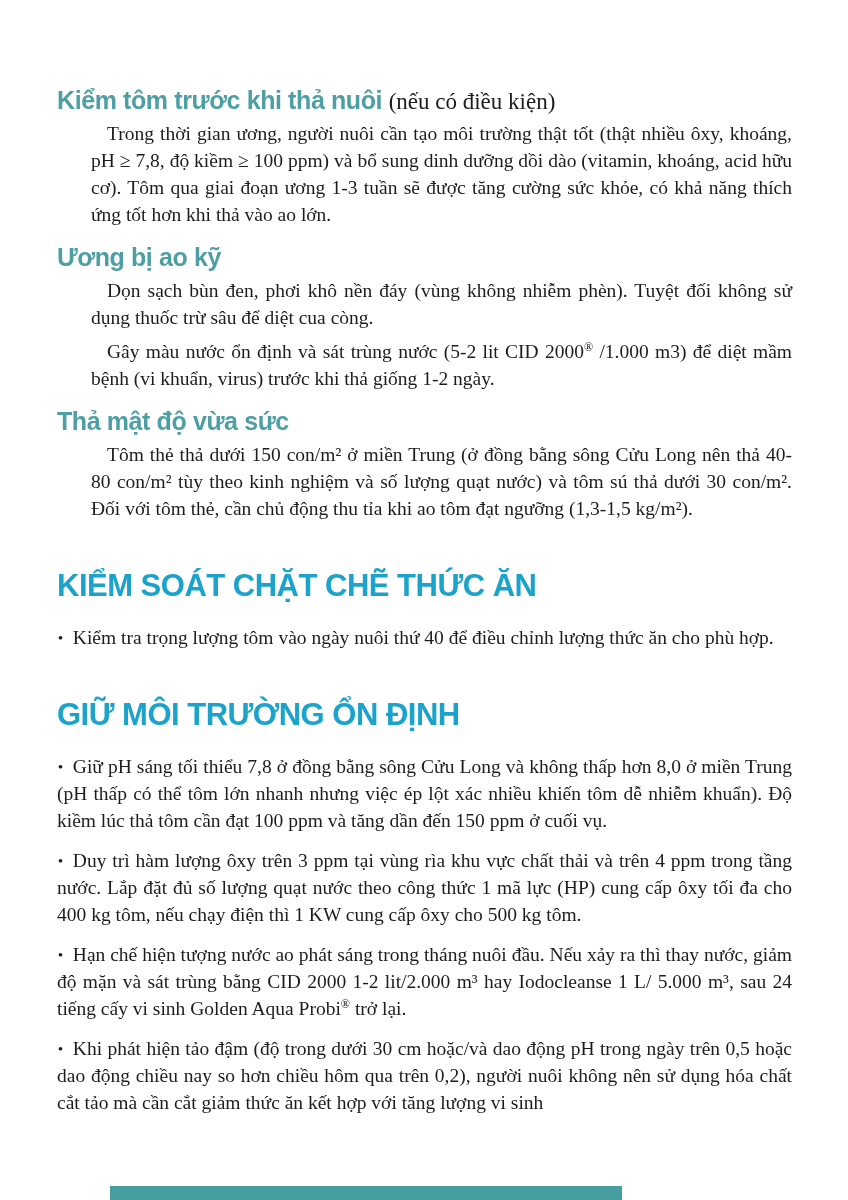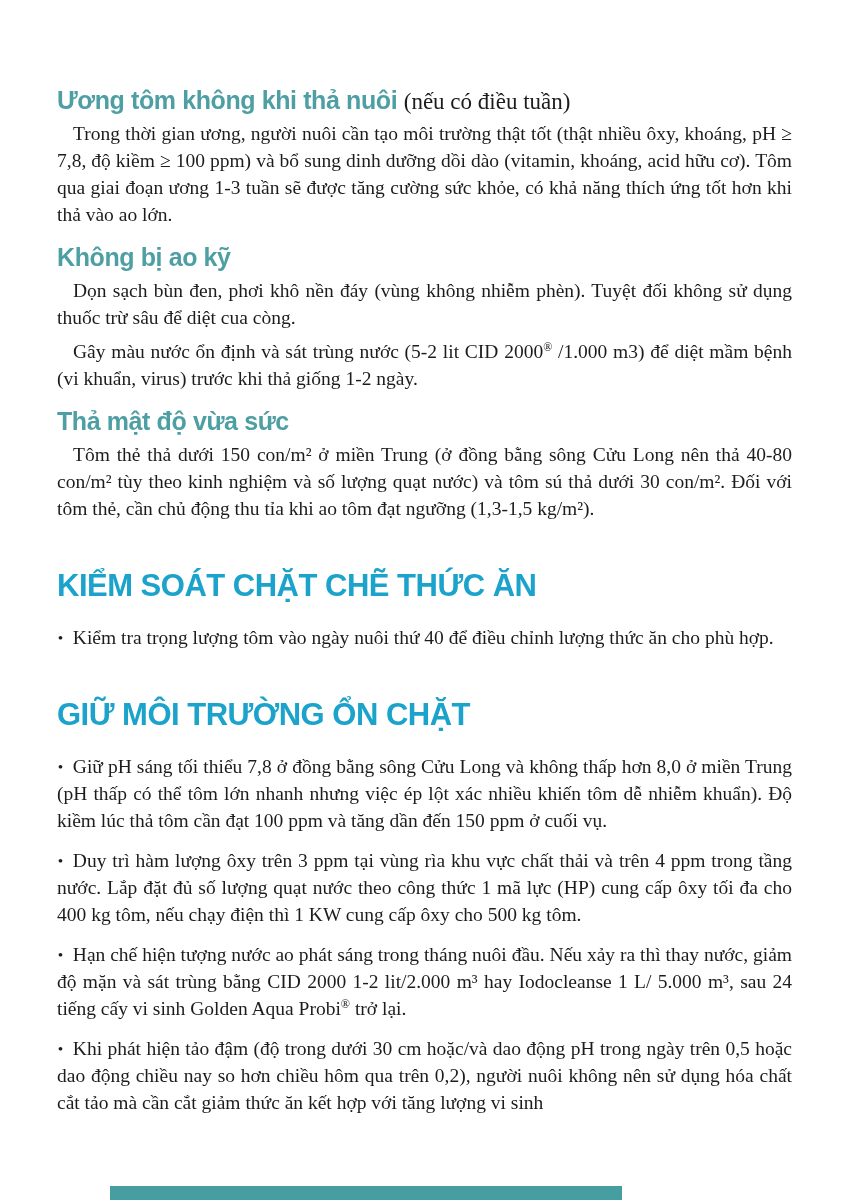--- a/index.html
+++ b/index.html
@@ -42,20 +42,21 @@
     color: #1ba3cb;
     margin: 46px 0 20px 0;
   }
   .section-sub { margin-bottom: 15px; }
   .para {
     font-size: 19.5px;
     line-height: 27px;
     text-align: justify;
     text-indent: 16px;
     margin-bottom: 7px;
+    margin-left: 34px;
   }
   .bullet-item {
     font-size: 19.5px;
     line-height: 27px;
     text-align: justify;
     margin-bottom: 13px;
   }
   .bullet-marker {
     display: inline-block;
     margin-right: 9px;
@@ -72,42 +73,42 @@
     background: #479ea0;
   }
 </style>
 </head>
 <body>
 
 <div class="page">
   <div class="content">
 
     <div class="section-sub">
-      <h2 class="sub-heading"><span>Ương tôm không khi thả nuôi</span> <span class="suffix">(nếu có điều tuần)</span></h2>
+      <h2 class="sub-heading"><span>Kiểm tôm trước khi thả nuôi</span> <span class="suffix">(nếu có điều kiện)</span></h2>
       <p class="para"><span>Trong thời gian ương, người nuôi cần tạo môi trường thật tốt (thật nhiều ôxy, khoáng, pH ≥ 7,8, độ kiềm ≥ 100 ppm) và bổ sung dinh dưỡng dồi dào (vitamin, khoáng, acid hữu cơ). Tôm qua giai đoạn ương 1-3 tuần sẽ được tăng cường sức khỏe, có khả năng thích ứng tốt hơn khi thả vào ao lớn.</span></p>
     </div>
 
     <div class="section-sub">
-      <h2 class="sub-heading"><span>Không bị ao kỹ</span></h2>
+      <h2 class="sub-heading"><span>Ương bị ao kỹ</span></h2>
       <p class="para"><span>Dọn sạch bùn đen, phơi khô nền đáy (vùng không nhiễm phèn). Tuyệt đối không sử dụng thuốc trừ sâu để diệt cua còng.</span></p>
       <p class="para"><span>Gây màu nước ổn định và sát trùng nước (5-2 lit </span><b>CID 2000</b><span><sup>®</sup></span><span> /1.000 m3) để diệt mầm bệnh (vi khuẩn, virus) trước khi thả giống 1-2 ngày.</span></p>
     </div>
 
     <div class="section-sub">
       <h2 class="sub-heading"><span>Thả mật độ vừa sức</span></h2>
       <p class="para"><span>Tôm thẻ thả dưới 150 con/m² ở miền Trung (ở đồng bằng sông Cửu Long nên thả 40-80 con/m² tùy theo kinh nghiệm và số lượng quạt nước) và tôm sú thả dưới 30 con/m². Đối với tôm thẻ, cần chủ động thu tỉa khi ao tôm đạt ngưỡng (1,3-1,5 kg/m²).</span></p>
     </div>
 
     <div class="section-major">
       <h1 class="major-heading">KIỂM SOÁT CHẶT CHẼ THỨC ĂN</h1>
       <p class="bullet-item"><span class="bullet-marker">•</span><span><span>Kiểm tra trọng lượng tôm vào ngày nuôi thứ 40 để điều chỉnh lượng thức ăn cho phù hợp.</span></span></p>
     </div>
 
     <div class="section-major">
-      <h1 class="major-heading">GIỮ MÔI TRƯỜNG ỔN CHẶT</h1>
+      <h1 class="major-heading">GIỮ MÔI TRƯỜNG ỔN ĐỊNH</h1>
       <p class="bullet-item"><span class="bullet-marker">•</span><span><span>Giữ pH sáng tối thiểu 7,8 ở đồng bằng sông Cửu Long và không thấp hơn 8,0 ở miền Trung (pH thấp có thể tôm lớn nhanh nhưng việc ép lột xác nhiều khiến tôm dễ nhiễm khuẩn). Độ kiềm lúc thả tôm cần đạt 100 ppm và tăng dần đến 150 ppm ở cuối vụ.</span></span></p>
       <p class="bullet-item"><span class="bullet-marker">•</span><span><span>Duy trì hàm lượng ôxy trên 3 ppm tại vùng rìa khu vực chất thải và trên 4 ppm trong tầng nước. Lắp đặt đủ số lượng quạt nước theo công thức 1 mã lực (HP) cung cấp ôxy tối đa cho 400 kg tôm, nếu chạy điện thì 1 KW cung cấp ôxy cho 500 kg tôm.</span></span></p>
       <p class="bullet-item"><span class="bullet-marker">•</span><span><span>Hạn chế hiện tượng nước ao phát sáng trong tháng nuôi đầu. Nếu xảy ra thì thay nước, giảm độ mặn và sát trùng bằng </span><b>CID 2000</b><span> 1-2 lit/2.000 m³  hay </span><b>Iodocleanse</b><span> 1 L/ 5.000 m³, sau 24 tiếng cấy vi sinh </span><b>Golden Aqua Probi</b><span><sup>®</sup></span><span> trở lại.</span></span></p>
       <p class="bullet-item"><span class="bullet-marker">•</span><span><span>Khi phát hiện tảo đậm (độ trong dưới 30 cm hoặc/và dao động pH trong ngày trên 0,5 hoặc dao động chiều nay so hơn chiều hôm qua trên 0,2), người nuôi không nên sử dụng hóa chất cắt tảo mà cần cắt giảm thức ăn kết hợp với tăng lượng vi sinh </span></span></p>
 
     </div>
 
   </div>
 
   <div class="footer-bar"></div>

